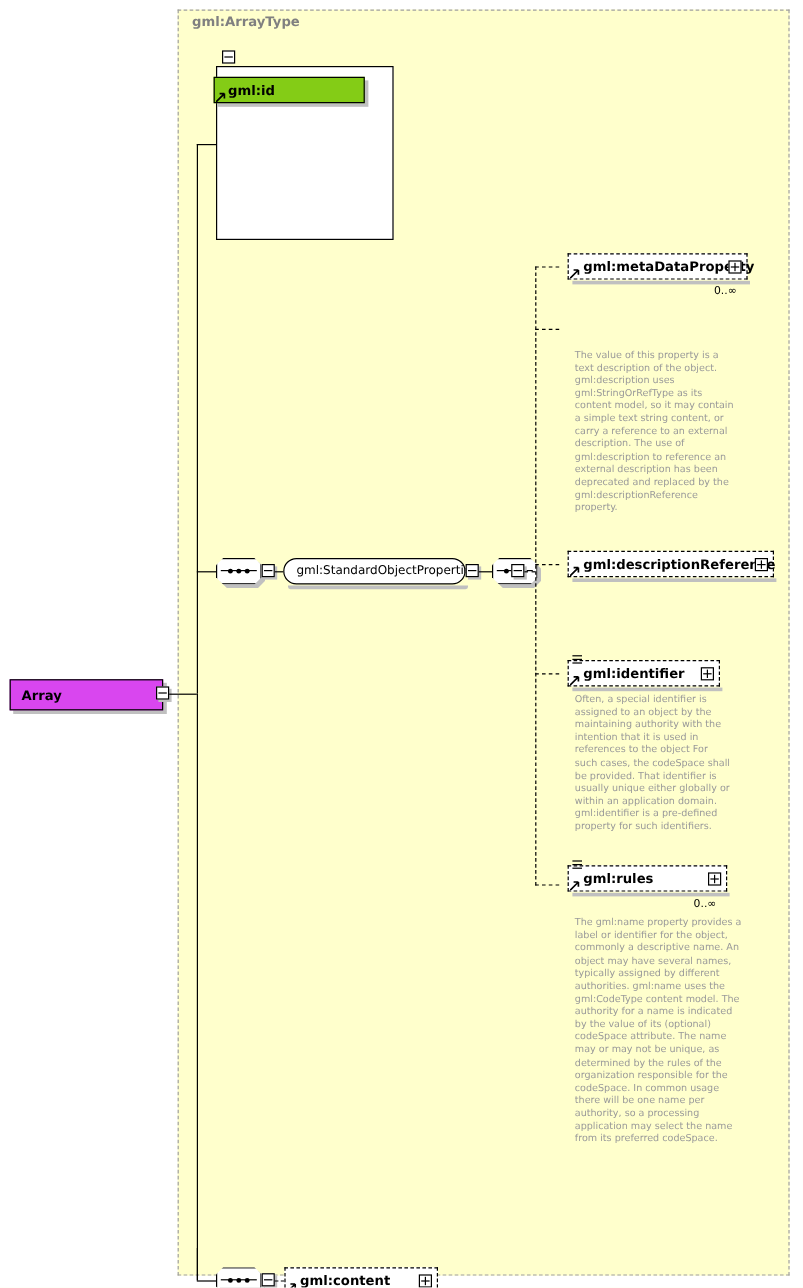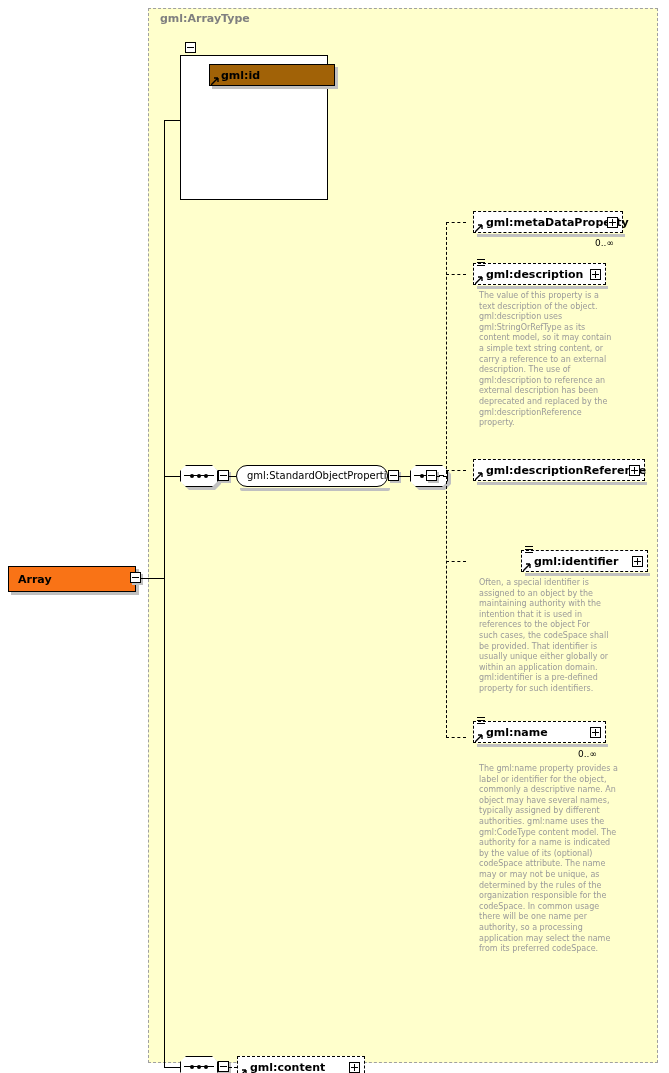--- a/index.html
+++ b/index.html
@@ -42,21 +42,21 @@
     white-space: nowrap;
   }
 
   
   .root-box {
     position: absolute;
     left: 8px;
     top: 566px;
     width: 128px;
     height: 26px;
-    background: #f97316;
+    background: #d946ef;
     border: 1px solid #000000;
     box-sizing: border-box;
     box-shadow: 3px 3px 0 0 #c0c0c0;
   }
   .root-box .lbl {
     position: absolute;
     left: 9px;
     top: 6px;
     font-size: 11px;
     font-weight: bold;
@@ -124,25 +124,25 @@
     top: 3px;
     font-size: 10px;
     font-style: italic;
     color: #000;
     white-space: nowrap;
   }
 
   
   .attr-box {
     position: absolute;
-    left: 209px;
+    left: 178px;
     top: 64px;
     width: 126px;
     height: 22px;
-    background: #a16207;
+    background: #84cc16;
     border: 1px solid #000;
     box-sizing: border-box;
     box-shadow: 3px 3px 0 0 #c0c0c0;
   }
   .attr-box .lbl {
     position: absolute;
     left: 11px;
     top: 4px;
     font-size: 11px;
     font-weight: bold;
@@ -405,49 +405,34 @@
     <span class="lbl">gml:metaDataProperty</span>
     <span class="toggle plus exp"></span>
     <span class="corner-arrow">
       <svg width="9" height="9" viewBox="0 0 9 9">
         <path d="M0 9 L7 2 M7 2 L3 2 M7 2 L7 6" stroke="#000" stroke-width="1.4" fill="none"></path>
       </svg>
     </span>
   </div>
   <div class="card" style="left:595px; top:238px;">0..∞</div>
 
-  <div class="el-box" style="left:473px; top:263px; width:133px;">
-    <div class="shadow"></div>
-    <span class="stack-glyph">
-      <span></span>
-        <span></span>
-        <span></span>
-    </span>
-    <span class="lbl">gml:description</span>
-    <span class="toggle plus exp"></span>
-    <span class="corner-arrow">
-      <svg width="9" height="9" viewBox="0 0 9 9">
-        <path d="M0 9 L7 2 M7 2 L3 2 M7 2 L7 6" stroke="#000" stroke-width="1.4" fill="none"></path>
-      </svg>
-    </span>
-  </div>
   <div class="doc" style="left:479px; top:291px; width:134px;">The value of this property is a text description of the object. gml:description uses gml:StringOrRefType as its content model, so it may contain a simple text string content, or carry a reference to an external description. The use of gml:description to reference an external description has been deprecated and replaced by the gml:descriptionReference property.</div>
 
   <div class="el-box" style="left:473px; top:459px; width:172px;">
     <div class="shadow"></div>
     <span class="lbl">gml:descriptionReference</span>
     <span class="toggle plus exp"></span>
     <span class="corner-arrow">
       <svg width="9" height="9" viewBox="0 0 9 9">
         <path d="M0 9 L7 2 M7 2 L3 2 M7 2 L7 6" stroke="#000" stroke-width="1.4" fill="none"></path>
       </svg>
     </span>
   </div>
 
-  <div class="el-box" style="left:473px; top:550px; width:127px;margin-left:48px;">
+  <div class="el-box" style="left:473px; top:550px; width:127px;">
     <div class="shadow"></div>
     <span class="stack-glyph">
       <span></span>
         <span></span>
         <span></span>
     </span>
     <span class="lbl">gml:identifier</span>
     <span class="toggle plus exp"></span>
     <span class="corner-arrow">
       <svg width="9" height="9" viewBox="0 0 9 9">
@@ -457,21 +442,21 @@
   </div>
   <div class="doc" style="left:479px; top:578px; width:132px;">Often, a special identifier is assigned to an object by the maintaining authority with the intention that it is used in references to the object For such cases, the codeSpace shall be provided. That identifier is usually unique either globally or within an application domain. gml:identifier is a pre-defined property for such identifiers.</div>
 
   <div class="el-box" style="left:473px; top:721px; width:133px;">
     <div class="shadow"></div>
     <span class="stack-glyph">
       <span></span>
         <span></span>
         <span></span>
     </span>
-    <span class="lbl">gml:name</span>
+    <span class="lbl">gml:rules</span>
     <span class="toggle plus exp"></span>
     <span class="corner-arrow">
       <svg width="9" height="9" viewBox="0 0 9 9">
         <path d="M0 9 L7 2 M7 2 L3 2 M7 2 L7 6" stroke="#000" stroke-width="1.4" fill="none"></path>
       </svg>
     </span>
   </div>
   <div class="card" style="left:578px; top:749px;">0..∞</div>
   <div class="doc" style="left:479px; top:764px; width:139px;">The gml:name property provides a label or identifier for the object, commonly a descriptive name. An object may have several names, typically assigned by different authorities. gml:name uses the gml:CodeType content model.  The authority for a name is indicated by the value of its (optional) codeSpace attribute.  The name may or may not be unique, as determined by the rules of the organization responsible for the codeSpace.  In common usage there will be one name per authority, so a processing application may select the name from its preferred codeSpace.</div>
 

